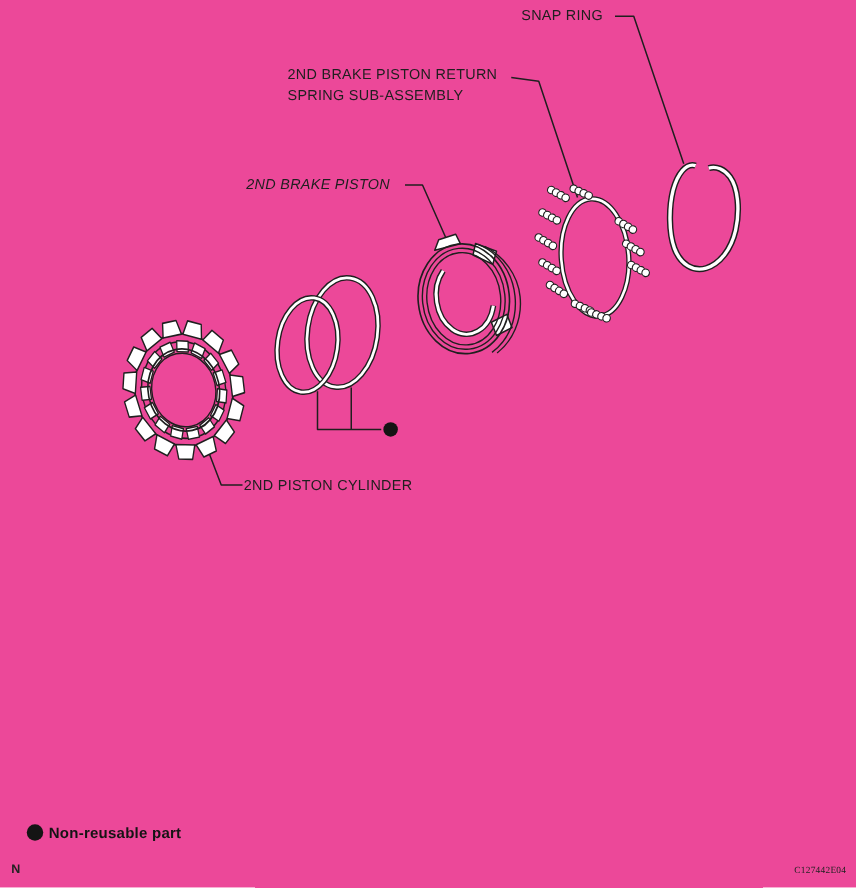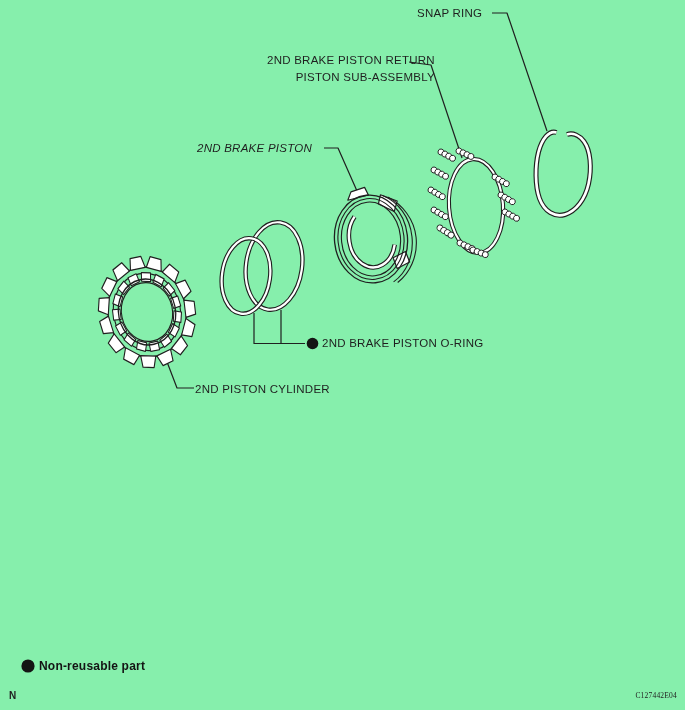--- a/index.html
+++ b/index.html
@@ -1,17 +1,17 @@
 <!DOCTYPE html>
 <html><head>
 <meta charset="utf-8">
 <style>
   html,body{margin:0;padding:0;background:#fff;}
-  #page{position:relative;width:685px;height:710px;background:#86efac;overflow:hidden;
-        font-family:"Liberation Sans", sans-serif;text-align:right;}
+  #page{position:relative;width:685px;height:710px;background:#ec4899;overflow:hidden;
+        font-family:"Liberation Sans", sans-serif;}
   .lbl{position:absolute;font-size:11.5px;line-height:14px;color:#1f1f1f;
        letter-spacing:.25px;white-space:nowrap;}
   .lbl.twolines{line-height:17px;}
   #artwork{position:absolute;left:0;top:0;}
   .ln{fill:none;stroke:#1f1f1f;stroke-width:1.3;}
   .ln-thin{fill:none;stroke:#1f1f1f;stroke-width:1.1;}
   .ldr{fill:none;stroke:#1f1f1f;stroke-width:1.2;stroke-linejoin:round;}
   .band{fill:none;stroke:#1f1f1f;}
   .band-in{fill:none;stroke:#ffffff;}
   .tab{fill:#ffffff;stroke:#1f1f1f;stroke-width:1.2;stroke-linejoin:round;}
@@ -133,28 +133,27 @@
                C 544.5,212 555,217.5 565,214.5 C 576,211 585,199.5 588.5,184
                C 592,168 590.5,150.5 584,141.5 C 579.5,135.5 573,132.5 567,134.5"></path>
     </g>
 
     <circle cx="312.5" cy="343.5" r="5.8" fill="#141414"></circle>
     <circle cx="28" cy="666" r="6.6" fill="#141414"></circle>
   </svg>
 
   <div class="lbl" style="left:417px;top:6px;">SNAP RING</div>
 
-  <div class="lbl twolines" style="left:230px;top:52px;margin-left:37px;">
+  <div class="lbl twolines" style="left:230px;top:52px;">
     <div>2ND BRAKE PISTON RETURN</div>
-    <div>PISTON SUB-ASSEMBLY</div>
+    <div>SPRING SUB-ASSEMBLY</div>
   </div>
 
   <div class="lbl" style="left:197px;top:141px;font-style:italic;">2ND BRAKE PISTON</div>
 
-  <div class="lbl" style="left:322px;top:336px;">2ND BRAKE PISTON O-RING</div>
 
   <div class="lbl" style="left:195px;top:382px;">2ND PISTON CYLINDER</div>
 
   <div class="legend-text">Non-reusable part</div>
 
   <div class="footer-letter">N</div>
 
   <div class="figure-code">C127442E04</div>
 </div>
 

